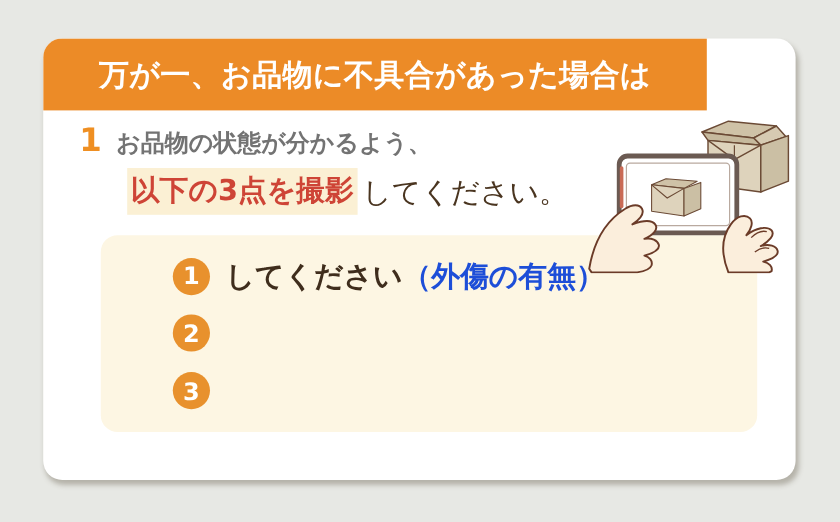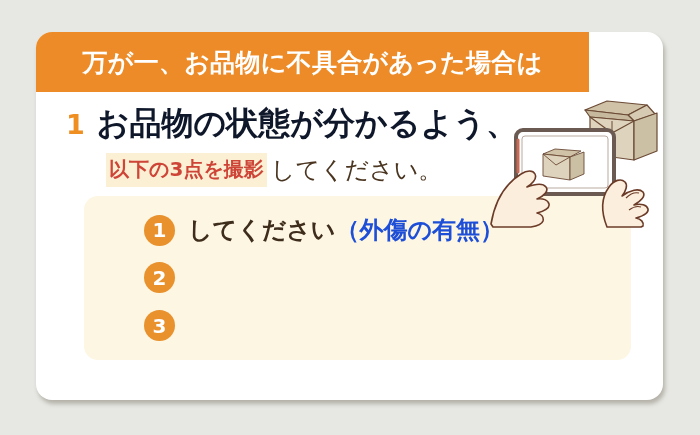--- a/index.html
+++ b/index.html
@@ -65,35 +65,35 @@
     align-items: baseline;
     white-space: nowrap;
   }
   .step-num {
     color: #ef8f22;
     font-size: 27px;
     font-weight: bold;
     margin-right: 12px;
   }
   .step-text {
-    color: #0f172a;
-    font-size: 32px;
+    color: #737373;
+    font-size: 20px;
     font-weight: bold;
   }
   .step-line-2 {
     margin-top: 7px;
     margin-left: 40px;
     display: flex;
     align-items: center;
     white-space: nowrap;
   }
   .marker {
     background: #fbf0d4;
     color: #ce4436;
-    font-size: 20px;
+    font-size: 24px;
     font-weight: bold;
     padding: 3px 3px 4px 3px;
   }
   .after-marker {
     color: #4a3520;
     font-size: 24px;
     font-weight: normal;
     margin-left: 4px;
   }
 

